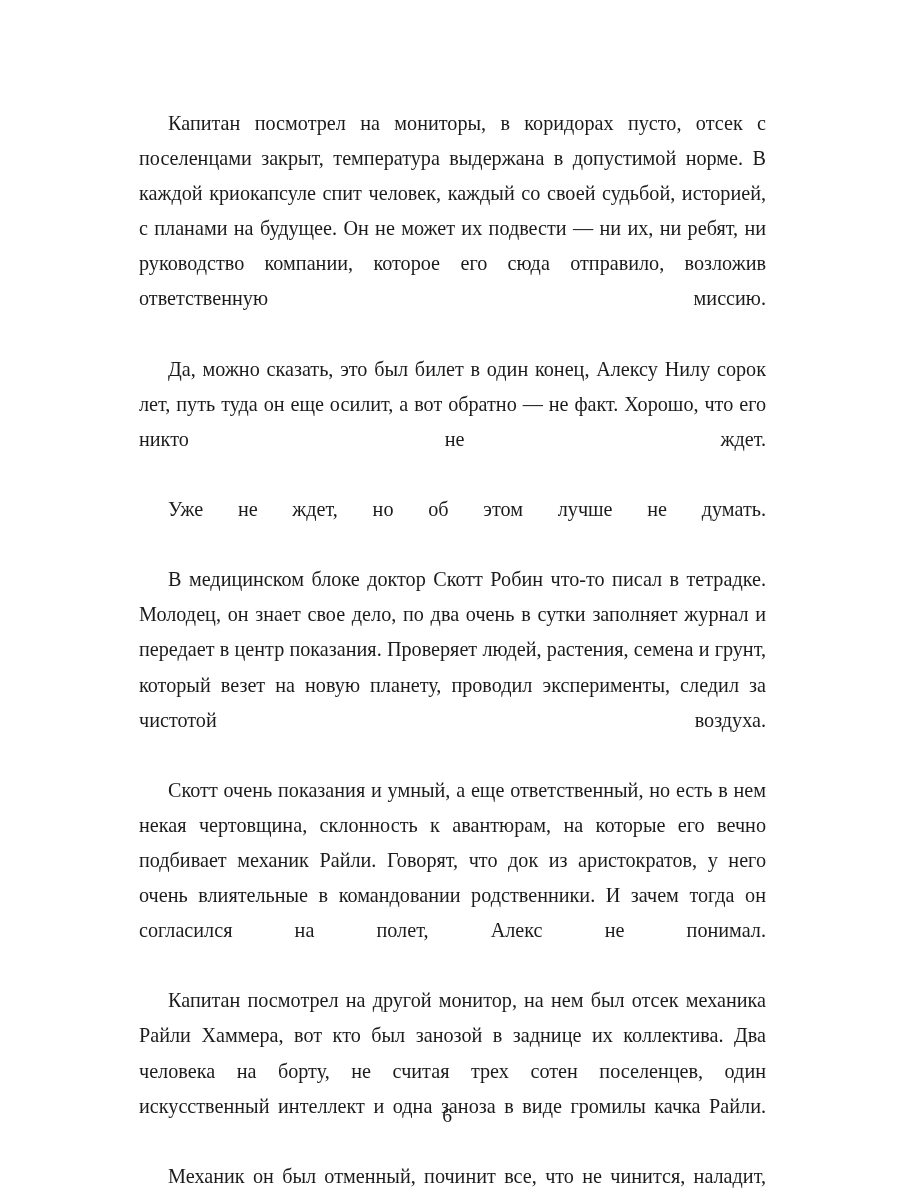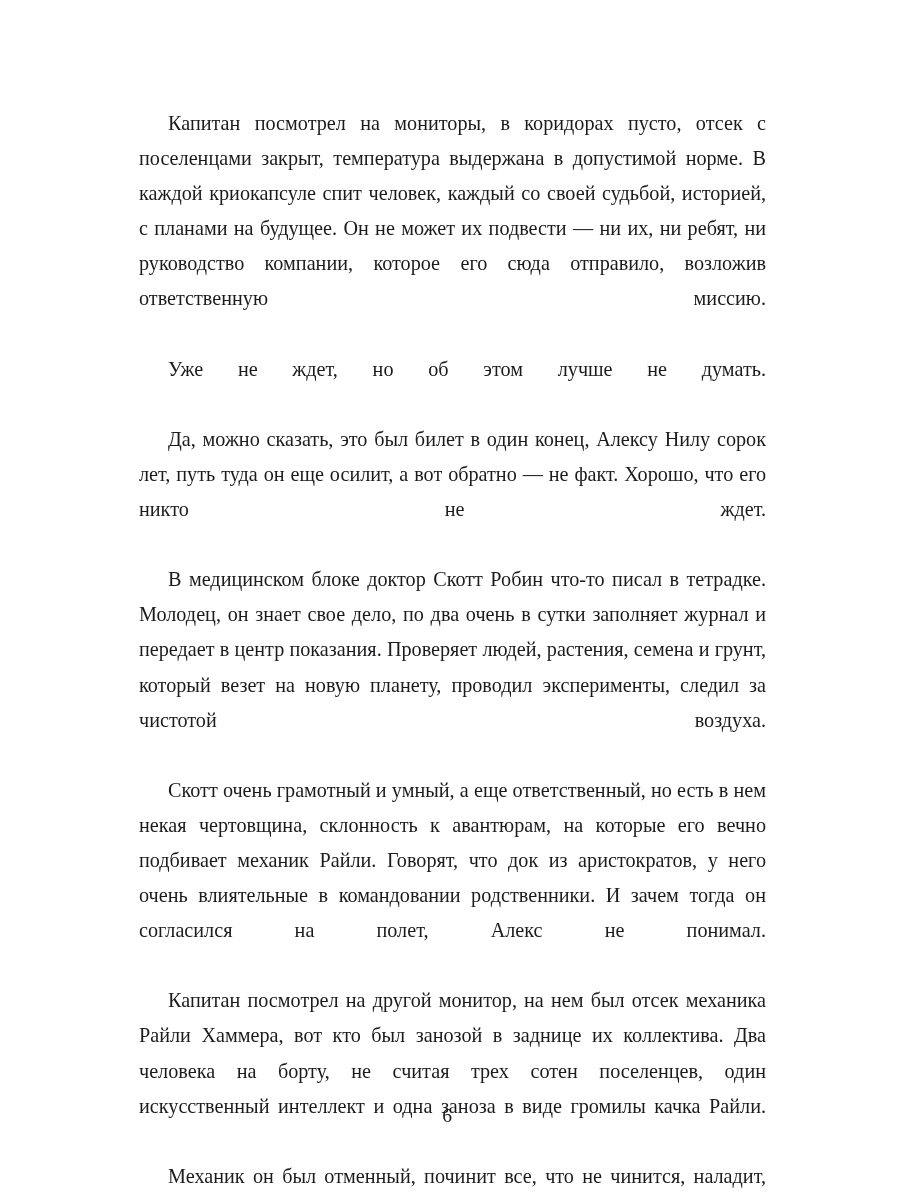--- a/index.html
+++ b/index.html
@@ -57,23 +57,23 @@
     color: #1b1b1d;
   }
 </style>
 </head>
 <body>
 
 <div class="page">
 
   <div class="text-block">
     <p>Капитан посмотрел на мониторы, в коридорах пусто, отсек с поселенцами закрыт, температура выдержана в допустимой норме. В каждой криокапсуле спит человек, каждый со своей судьбой, историей, с планами на будущее. Он не может их подвести — ни их, ни ребят, ни руководство компании, которое его сюда отправило, возложив ответственную миссию.</p>
+    <p>Да, можно сказать, это был билет в один конец, Алексу Нилу сорок лет, путь туда он еще осилит, а вот обратно — не факт. Хорошо, что его никто не ждет.</p>
     <p>Уже не ждет, но об этом лучше не думать.</p>
-    <p>Да, можно сказать, это был билет в один конец, Алексу Нилу сорок лет, путь туда он еще осилит, а вот обратно — не факт. Хорошо, что его никто не ждет.</p>
     <p>В медицинском блоке доктор Скотт Робин что-то писал в тетрадке. Молодец, он знает свое дело, по два очень в сутки заполняет журнал и передает в центр показания. Проверяет людей, растения, семена и грунт, который везет на новую планету, проводил эксперименты, следил за чистотой воздуха.</p>
-    <p>Скотт очень грамотный и умный, а еще ответственный, но есть в нем некая чертовщина, склонность к авантюрам, на которые его вечно подбивает механик Райли. Говорят, что док из аристократов, у него очень влиятельные в командовании родственники. И зачем тогда он согласился на полет, Алекс не понимал.</p>
+    <p>Скотт очень показания и умный, а еще ответственный, но есть в нем некая чертовщина, склонность к авантюрам, на которые его вечно подбивает механик Райли. Говорят, что док из аристократов, у него очень влиятельные в командовании родственники. И зачем тогда он согласился на полет, Алекс не понимал.</p>
     <p>Капитан посмотрел на другой монитор, на нем был отсек механика Райли Хаммера, вот кто был занозой в заднице их коллектива. Два человека на борту, не считая трех сотен поселенцев, один искусственный интеллект и одна заноза в виде громилы качка Райли.</p>
     <p>Механик он был отменный, починит все, что не чинится, наладит, что сломано, после него будет работать то, что ни-</p>
   </div>
 
   <div class="page-number">6</div>
 
 </div>
 
 </body></html>

